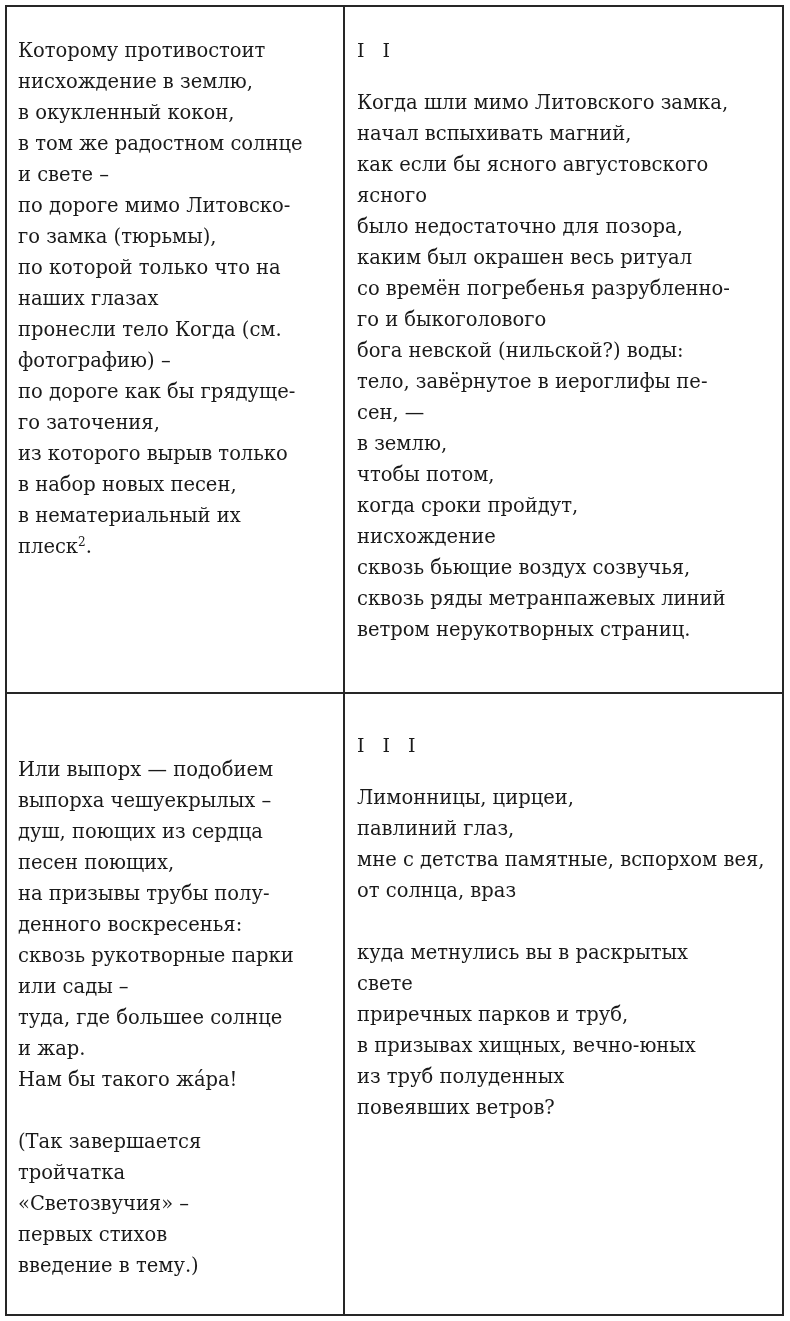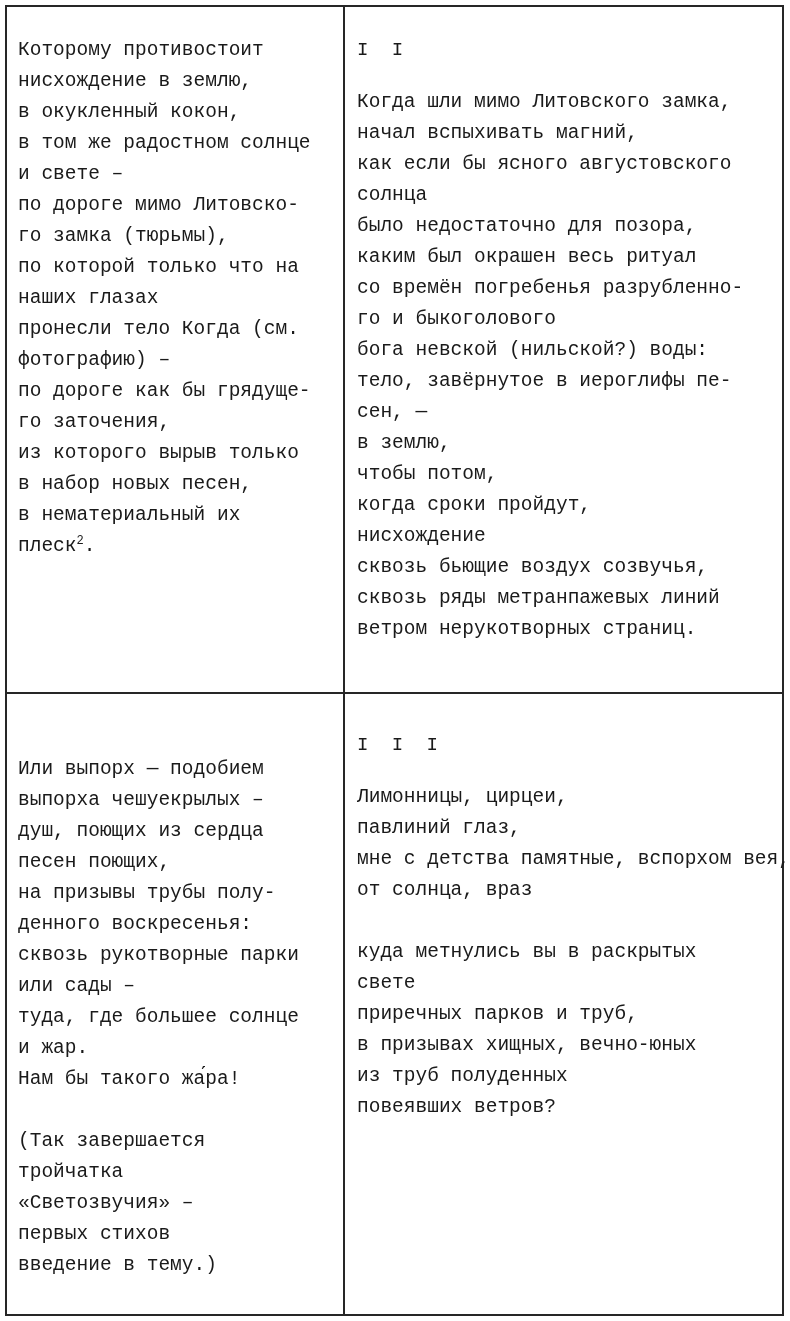--- a/index.html
+++ b/index.html
@@ -13,21 +13,20 @@
     font-family: "DejaVu Serif", "Liberation Serif", serif;
     color: #1a1a1a;
     overflow: hidden;
   }
 
   .page {
     position: relative;
     width: 790px;
     height: 1321px;
     box-sizing: border-box;
-    font-family: Liberation Mono, monospace;
   }
 
   
   .table-frame {
     position: absolute;
     left: 5px;
     top: 5px;
     width: 779px;
     height: 1311px;
     box-sizing: border-box;
@@ -158,21 +157,21 @@
     </div>
   </div>
 
   <div class="cell cell-tr">
     <div class="text-block-right">
       <div class="stanza-heading">I I</div>
       <ul class="verse body-after-heading">
           <li class="i0">Когда шли мимо Литовского замка,</li>
           <li class="i0">начал вспыхивать магний,</li>
           <li class="i0">как если бы ясного августовского</li>
-          <li class="i1">солнца</li>
+          <li class="i1">ясного</li>
           <li class="i0">было недостаточно для позора,</li>
           <li class="i0">каким был окрашен весь ритуал</li>
           <li class="i0">со времён погребенья разрубленно-</li>
           <li class="i1">го и быкоголового</li>
           <li class="i0">бога невской (нильской?) воды:</li>
           <li class="i0">тело, завёрнутое в иероглифы пе-</li>
           <li class="i1">сен, —</li>
           <li class="i0">в землю,</li>
           <li class="i0">чтобы потом,</li>
           <li class="i0">когда сроки пройдут,</li>

